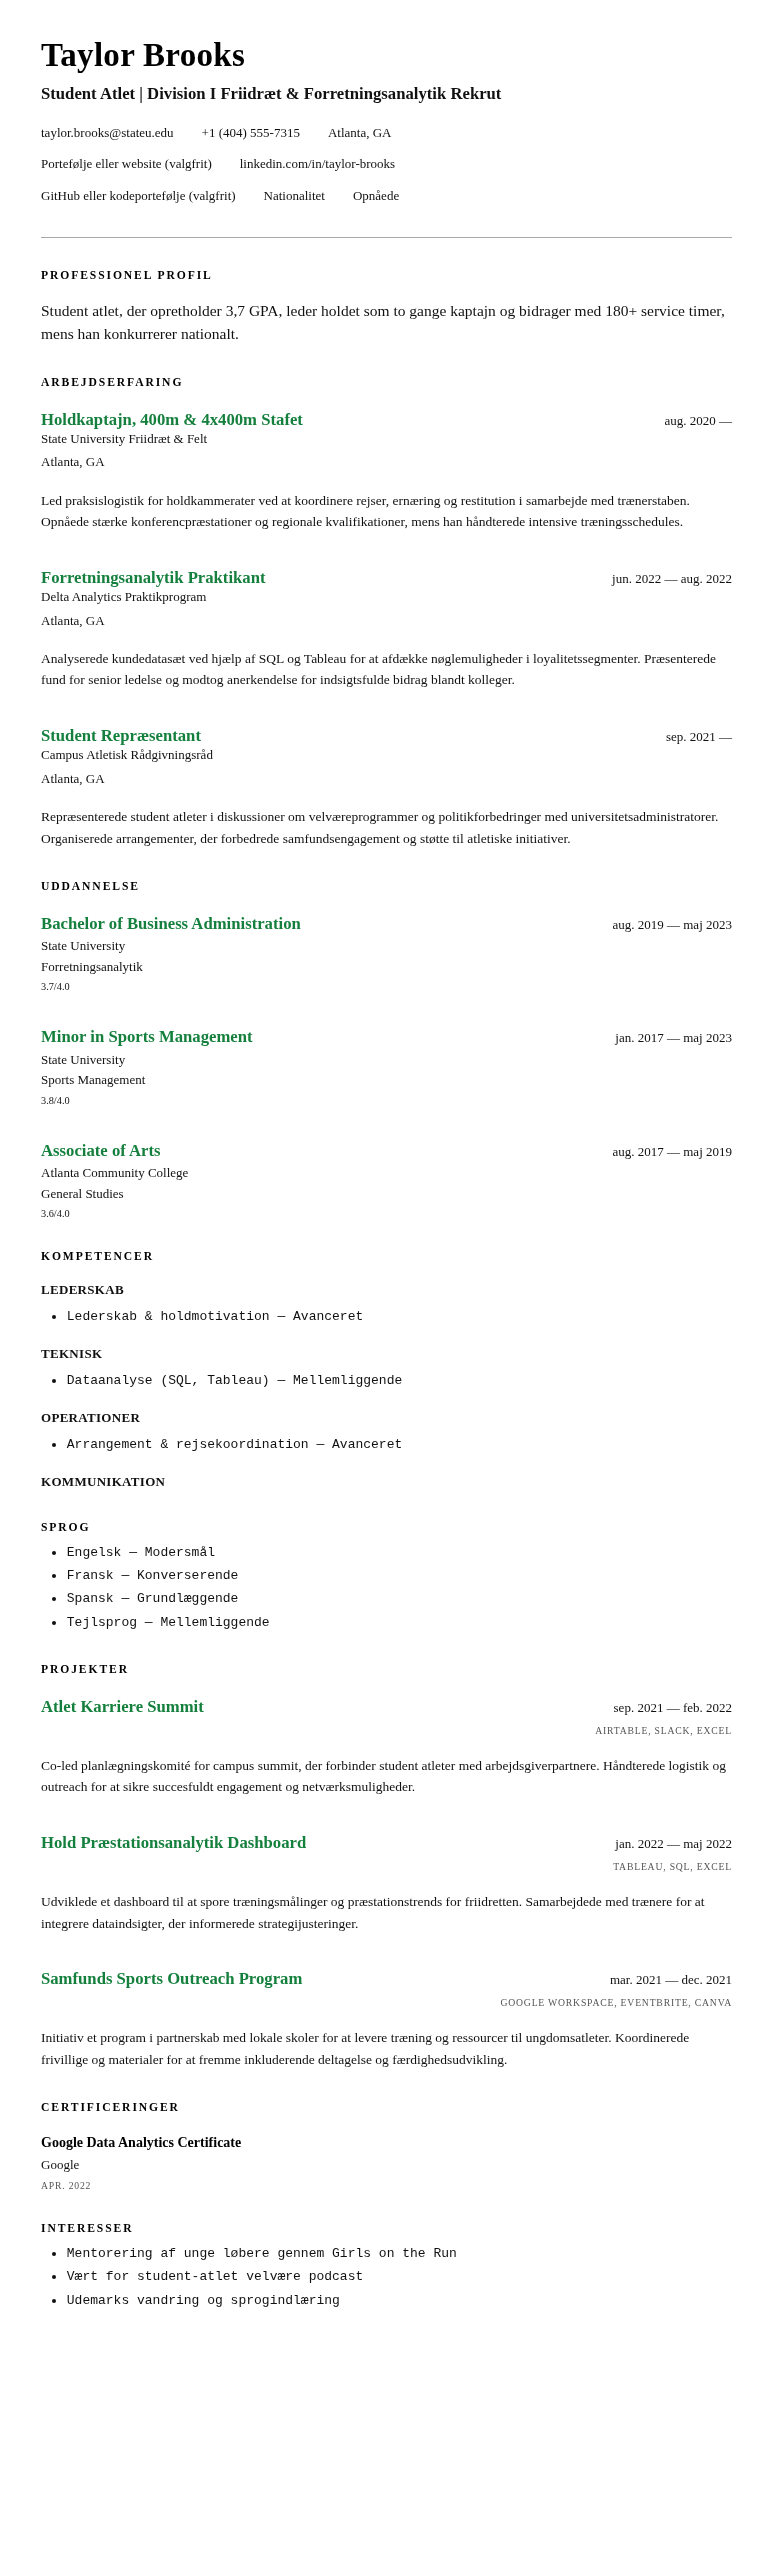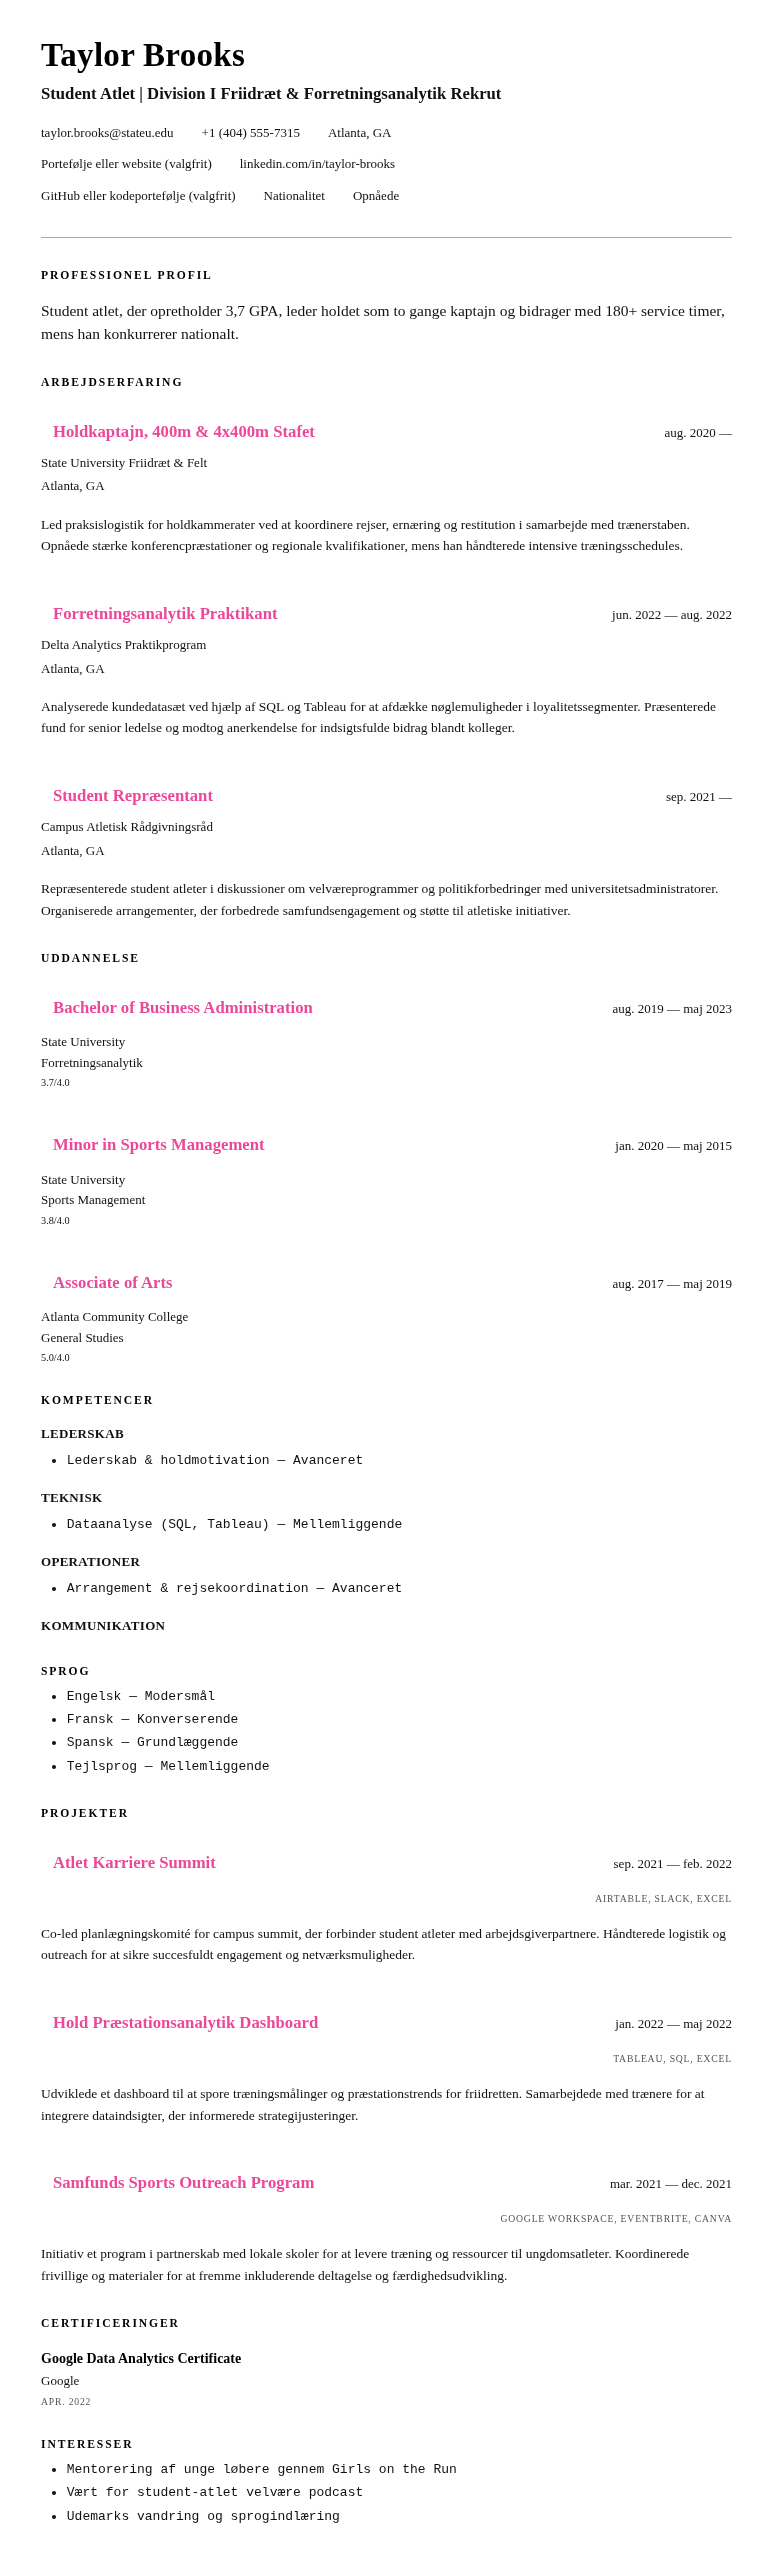--- a/index.html
+++ b/index.html
@@ -26,21 +26,21 @@
   .section-heading {
     font-size: 11.6px; font-weight: 700; letter-spacing: 1.9px;
     margin: 31px 0 0 0; color: #000; text-transform: uppercase;
   }
   .profile-text { font-size: 15.5px; line-height: 1.5; margin: 16.7px 0 0 0; }
 
   
   .entry { margin-top: 20.6px; }
   .entry + .entry { margin-top: 35px; }
   .entry-head { display: flex; justify-content: space-between; align-items: baseline; gap: 15.5px; }
-  .entry-title { font-size: 16.7px; font-weight: 700; color: #ec4899; margin: 12px; }
+  .entry-title { font-size: 16.7px; font-weight: 700; color: #15803d; margin: 0; }
   .entry-date { font-size: 13px; white-space: nowrap; }
   .entry-org { font-size: 13px; margin-top: 1px; }
   .entry-loc { font-size: 13px; margin-top: 7.7px; }
   .entry-desc { font-size: 13.5px; line-height: 1.6; margin: 19.3px 0 0 0; }
 
   .edu-school { font-size: 13px; margin-top: 4.5px; }
   .edu-field  { font-size: 13px; margin-top: 4.5px; }
   .edu-gpa    { font-size: 10.3px; margin-top: 6.4px; }
 
   
@@ -134,35 +134,35 @@
         <span class="entry-date">aug. 2019 — maj 2023</span>
       </div>
       <div class="edu-school">State University</div>
       <div class="edu-field">Forretningsanalytik</div>
       <div class="edu-gpa">3.7/4.0</div>
     </article>
 
     <article class="entry">
       <div class="entry-head">
         <h3 class="entry-title">Minor in Sports Management</h3>
-        <span class="entry-date">jan. 2020 — maj 2015</span>
+        <span class="entry-date">jan. 2017 — maj 2023</span>
       </div>
       <div class="edu-school">State University</div>
       <div class="edu-field">Sports Management</div>
       <div class="edu-gpa">3.8/4.0</div>
     </article>
 
     <article class="entry">
       <div class="entry-head">
         <h3 class="entry-title">Associate of Arts</h3>
         <span class="entry-date">aug. 2017 — maj 2019</span>
       </div>
       <div class="edu-school">Atlanta Community College</div>
       <div class="edu-field">General Studies</div>
-      <div class="edu-gpa">5.0/4.0</div>
+      <div class="edu-gpa">3.6/4.0</div>
     </article>
   </section>
 
   <section>
     <h2 class="section-heading">KOMPETENCER</h2>
 
     <div class="skill-group">
       <h3 class="skill-group-name">LEDERSKAB</h3>
       <ul class="bullet-list">
         <li>Lederskab &amp; holdmotivation — Avanceret</li>

